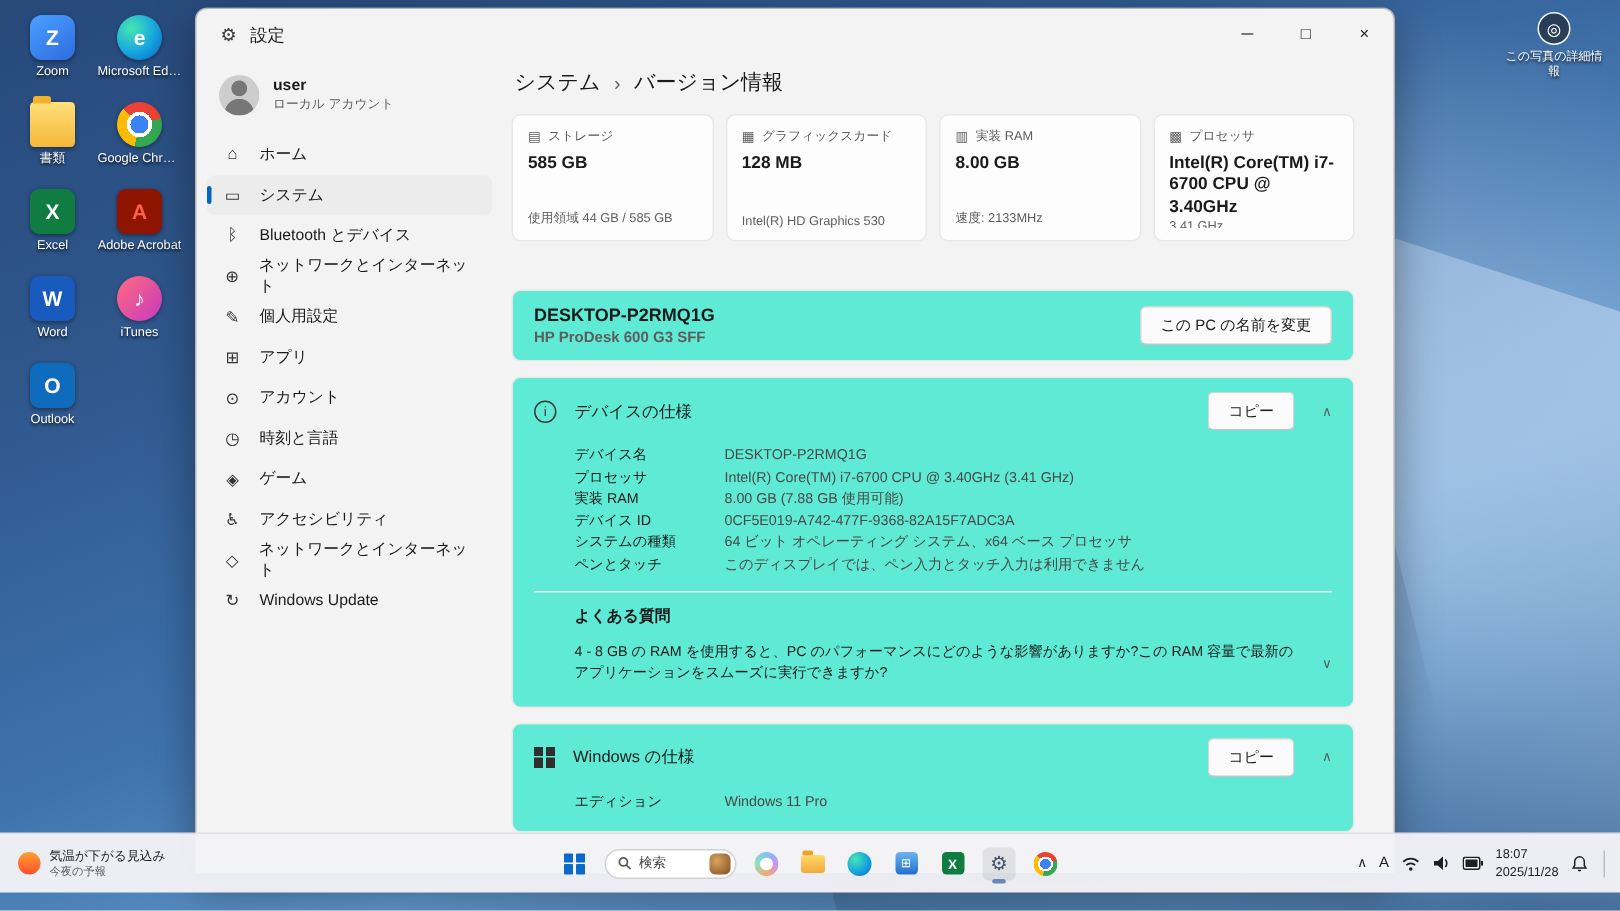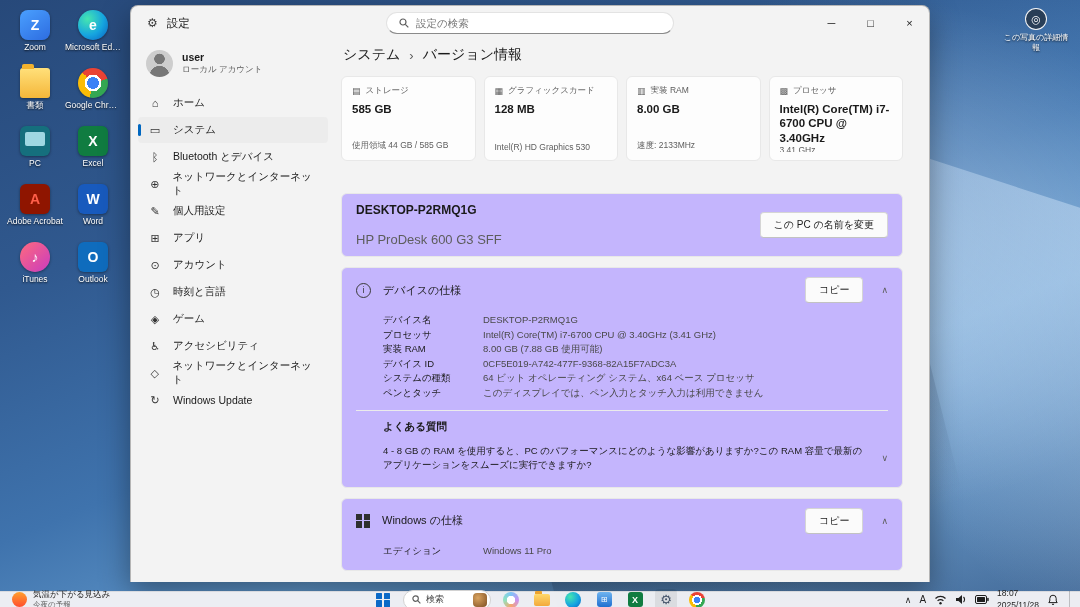--- a/index.html
+++ b/index.html
@@ -93,24 +93,24 @@
   .breadcrumb .cur { font-weight:normal; }
 
   .stats { display:grid; grid-template-columns:repeat(4,1fr); gap:8px; margin-bottom:32px; }
   .stat { background:#fdfdfd; border:1px solid #e8e8e8; border-radius:6px; height:85px;
     padding:8px 10px; display:flex; flex-direction:column; overflow:hidden; }
   .stat-h { display:flex; align-items:center; gap:5px; font-size:8.5px; color:#5d5d5d; }
   .stat-h .stat-ic { font-size:9px; color:#5d5d5d; }
   .stat-v { font-size:11.5px; font-weight:bold; color:#1a1a1a; margin-top:5px; line-height:1.25; }
   .stat-f { margin-top:auto; font-size:8.5px; color:#5d5d5d; white-space:nowrap; overflow:hidden; }
 
-  .card { background:#c4b5fd; border:1px solid #e8e8e8; border-radius:6px; }
+  .card { background:#5eead4; border:1px solid #e8e8e8; border-radius:6px; }
   .devname { display:flex; align-items:center; padding:9px 14px; }
   .dn-name { font-size:12px; font-weight:bold; color:#1a1a1a; }
-  .dn-model { font-size:13px; color:#5d5d5d; margin-top:15px; }
+  .dn-model { font-size:10px; color:#5d5d5d; margin-top:3px;font-weight:bold; }
   .btn { margin-left:auto; background:#fbfbfb; border:1px solid #d5d5d5; border-bottom-color:#c2c2c2;
     border-radius:4px; padding:5px 13px; font-size:10px; color:#1a1a1a; font-family:inherit; cursor:default; }
 
   .exp { margin-top:10px; }
   .exp-head { display:flex; align-items:center; gap:12px; padding:9px 14px; cursor:default; }
   .exp-title { font-size:11px; color:#1a1a1a; }
   .exp-right { margin-left:auto; display:flex; align-items:center; gap:18px; }
   .chev { font-size:9px; color:#5d5d5d; }
   .info-ic { width:15px; height:15px; border-radius:50%; border:1.3px solid #3a3a3a; color:#3a3a3a;
     font-size:9px; display:flex; align-items:center; justify-content:center; flex-shrink:0; }
@@ -124,21 +124,21 @@
   .faq-title { font-size:10.5px; font-weight:bold; color:#1a1a1a; margin-bottom:8px; }
   .faq-q { display:flex; align-items:center; gap:10px; font-size:9.5px; color:#1a1a1a; line-height:1.5;
     padding:2px 0 2px 0; cursor:default; }
   .faq-q .qtext { flex:1; max-width:490px; }
 
   .related { display:flex; align-items:center; gap:24px; margin:14px 2px 12px 2px; font-size:10.5px; }
   .related .rl-label { font-weight:bold; color:#1a1a1a; }
   .related a { color:#0067c0; text-decoration:none; cursor:pointer; }
 
   
-  .taskbar { position:absolute; left:0; right:0; bottom:0; height:16px;
+  .taskbar { position:absolute; left:0; right:0; bottom:12px; height:40px;
     background:rgba(242,243,246,.96); border-top:1px solid rgba(0,0,0,.08);
     display:flex; align-items:center; z-index:10; }
   .tb-widget { position:absolute; left:4px; top:2px; bottom:2px; display:flex; align-items:center;
     gap:6px; padding:0 8px; border-radius:4px; cursor:default; }
   .w-ic { width:15px; height:15px; border-radius:50%; background:linear-gradient(#ffa02e,#ff4d2e); flex-shrink:0; }
   .w-l1 { font-size:8.5px; color:#1f1f1f; line-height:1.25; }
   .w-l2 { font-size:7.5px; color:#616161; }
   .tb-center { position:absolute; left:50%; top:0; bottom:0; transform:translateX(-50%);
     display:flex; align-items:center; gap:9px; }
   .tbtn { width:22px; height:22px; border-radius:4px; display:flex; align-items:center; justify-content:center;
@@ -192,24 +192,20 @@
   </div>
   <div class="dicon">
     <div class="tile t-folder"></div>
     <div class="lbl">書類</div>
   </div>
   <div class="dicon">
     <div class="tile t-chrome"></div>
     <div class="lbl">Google Chrome</div>
   </div>
   <div class="dicon">
-    <div class="tile t-pc"></div>
-    <div class="lbl">PC</div>
-  </div>
-  <div class="dicon">
     <div class="tile t-excel">X</div>
     <div class="lbl">Excel</div>
   </div>
   <div class="dicon">
     <div class="tile t-acrobat">A</div>
     <div class="lbl">Adobe Acrobat</div>
   </div>
   <div class="dicon">
     <div class="tile t-word">W</div>
     <div class="lbl">Word</div>
@@ -226,27 +222,20 @@
 
 <div class="spotlight">
   <div class="sp-icon">◎</div>
   <div class="lbl">この写真の詳細情報</div>
 </div>
 
 <div class="window">
   <div class="titlebar">
     <span class="tb-gear">⚙</span>
     <span class="tb-title">設定</span>
-    <div class="win-search">
-      <svg width="10" height="10" viewBox="0 0 10 10">
-        <circle cx="4" cy="4" r="3" fill="none" stroke="#5d5d5d" stroke-width="1.2"></circle>
-        <line x1="6.3" y1="6.3" x2="9.3" y2="9.3" stroke="#5d5d5d" stroke-width="1.2"></line>
-      </svg>
-      <input type="text" placeholder="設定の検索" style="">
-    </div>
     <div class="caption">
       <div class="cap">─</div>
       <div class="cap">□</div>
       <div class="cap">×</div>
     </div>
   </div>
 
   <div class="winbody">
 
     <div class="sidebar">

